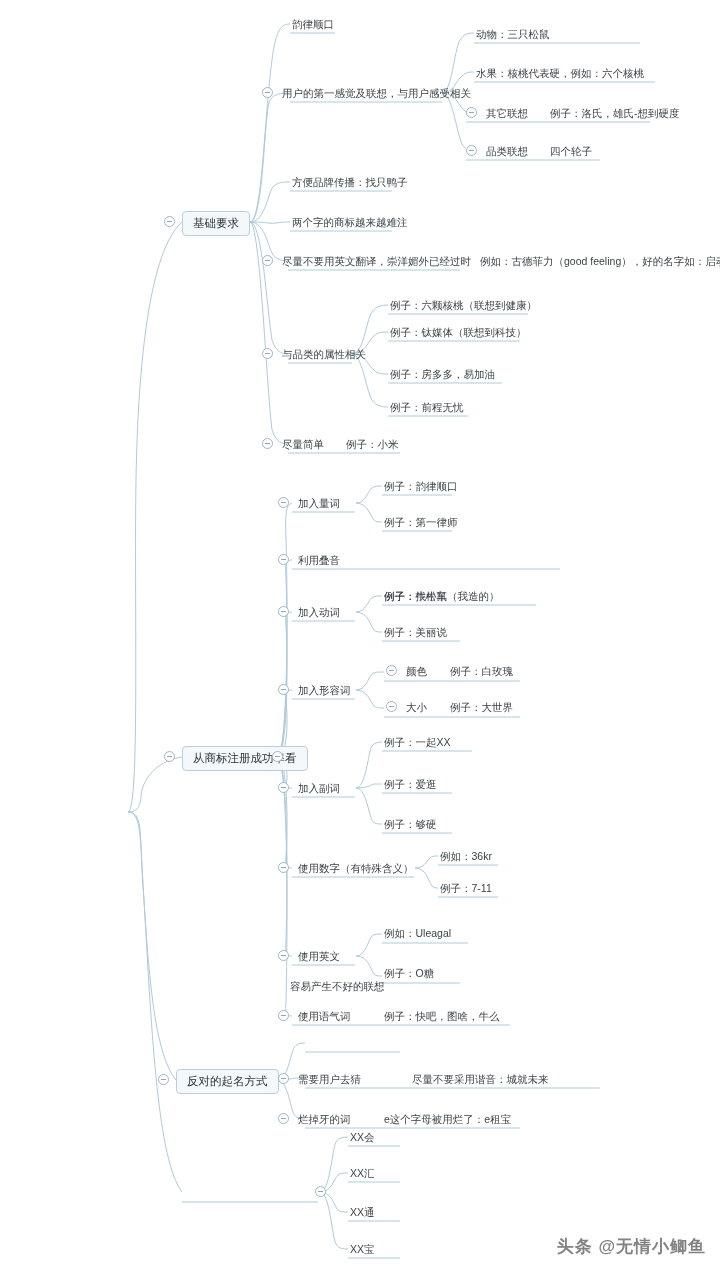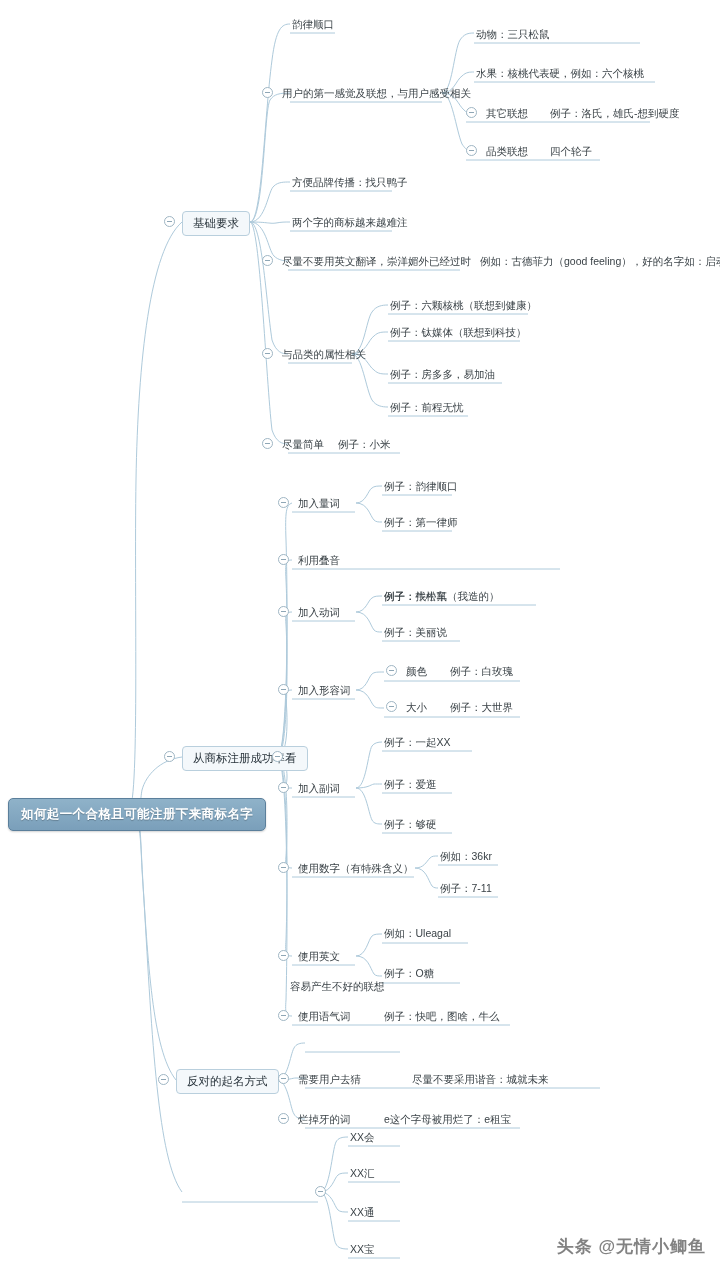--- a/index.html
+++ b/index.html
@@ -182,21 +182,20 @@
       <path d="M320 1192 C332 1192 334 1178 338 1175 C340 1173 344 1173 348 1173"></path>
       <path d="M320 1192 C332 1192 334 1206 338 1210 C340 1212 344 1212 348 1212"></path>
       <path d="M320 1192 C330 1192 332 1238 336 1244 C338 1248 342 1249 348 1249"></path>
       <path d="M348 1146 L400 1146"></path>
       <path d="M348 1182 L400 1182"></path>
       <path d="M348 1221 L400 1221"></path>
       <path d="M348 1258 L400 1258"></path>
     </g>
   </svg>
 
-  <div class="node root" style="left:8px;top:798px;">如何起一个合格且可能注册下来商标名字</div>
 
   <div class="bub" style="left:164px;top:216px;"></div>
   <div class="node topic" style="left:182px;top:211px;">基础要求</div>
 
   <div class="node leaf" style="left:290px;top:17px;">韵律顺口</div>
 
   <div class="bub" style="left:262px;top:87px;"></div>
   <div class="node leaf" style="left:280px;top:86px;">用户的第一感觉及联想，与用户感受相关</div>
 
   <div class="node leaf" style="left:474px;top:27px;">动物：三只松鼠</div>
@@ -220,21 +219,21 @@
   <div class="bub" style="left:262px;top:348px;"></div>
   <div class="node leaf" style="left:280px;top:347px;">与品类的属性相关</div>
 
   <div class="node leaf" style="left:388px;top:298px;">例子：六颗核桃（联想到健康）</div>
   <div class="node leaf" style="left:388px;top:325px;">例子：钛媒体（联想到科技）</div>
   <div class="node leaf" style="left:388px;top:367px;">例子：房多多，易加油</div>
   <div class="node leaf" style="left:388px;top:400px;">例子：前程无忧</div>
 
   <div class="bub" style="left:262px;top:438px;"></div>
   <div class="node leaf" style="left:280px;top:437px;">尽量简单</div>
-  <div class="node leaf" style="left:336px;top:437px;">例子：小米</div>
+  <div class="node leaf" style="left:344px;top:437px;">例子：小米</div>
 
   <div class="bub" style="left:164px;top:751px;"></div>
   <div class="node topic" style="left:182px;top:746px;">从商标注册成功率看</div>
   <div class="bub" style="left:272px;top:751px;"></div>
 
   <div class="bub" style="left:278px;top:497px;"></div>
   <div class="node leaf" style="left:296px;top:496px;">加入量词</div>
   <div class="node leaf" style="left:382px;top:479px;">例子：韵律顺口</div>
   <div class="node leaf" style="left:382px;top:515px;">例子：第一律师</div>
 

